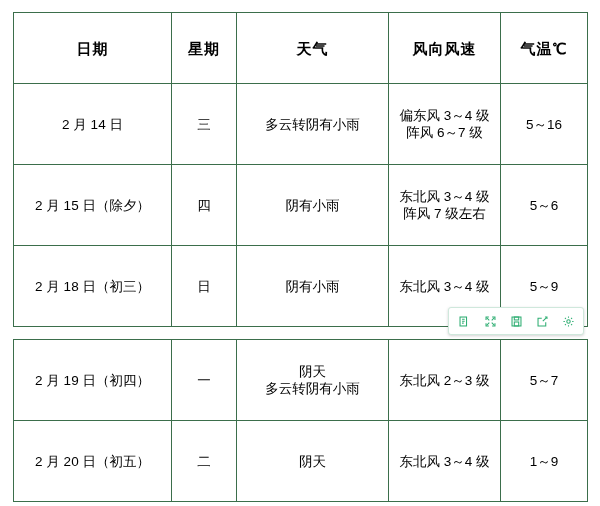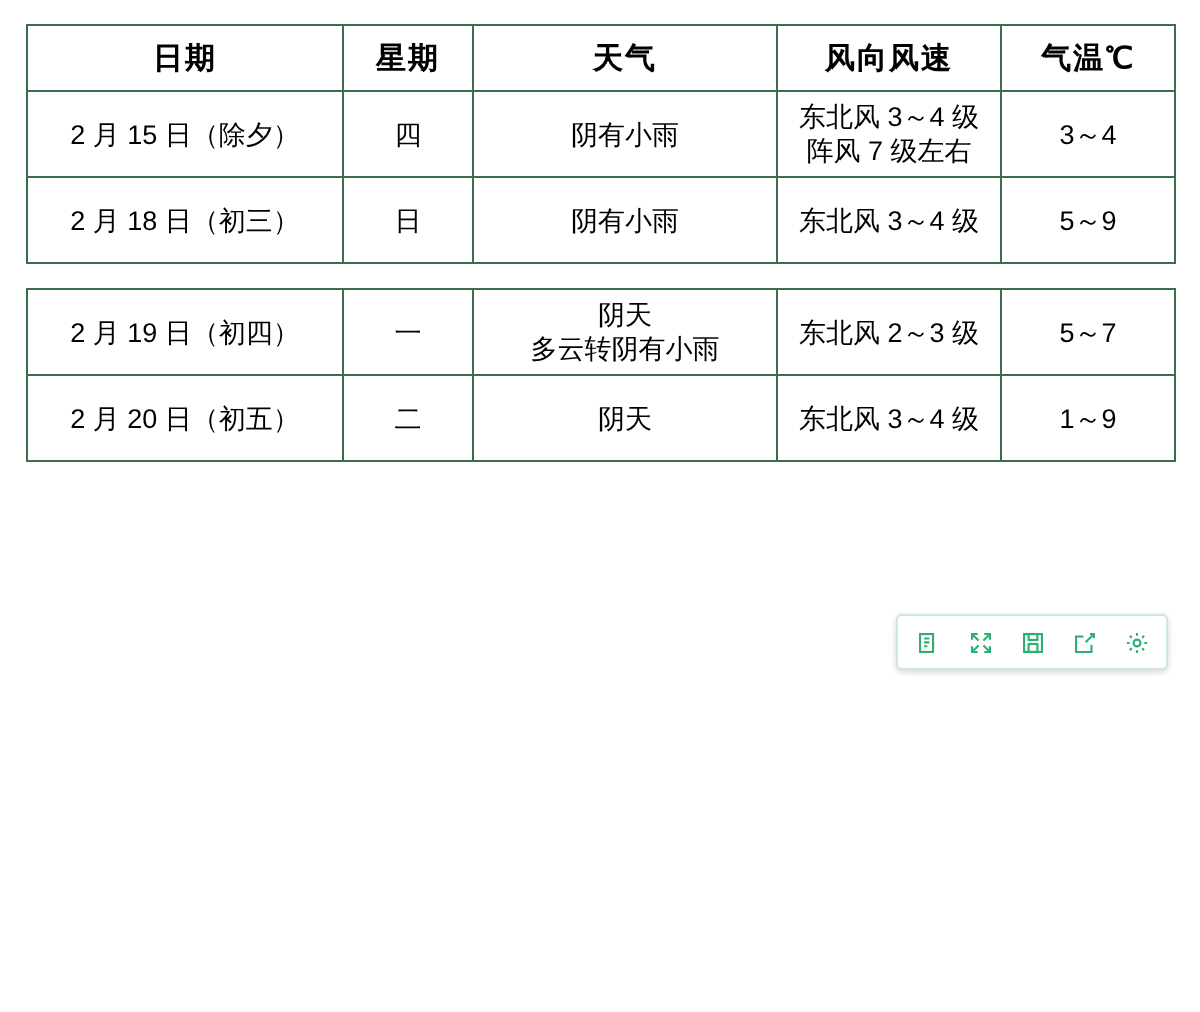--- a/index.html
+++ b/index.html
@@ -34,21 +34,21 @@
   table.wx col.c2 { width: 152px; }
   table.wx col.c3 { width: 112px; }
   table.wx col.c4 { width: 87px; }
 
   table.wx td, table.wx th {
     border: 1px solid #3b6e4b;
     text-align: center;
     vertical-align: middle;
     font-size: 13.5px;
     line-height: 17px;
-    padding: 0 2px;
+    padding: 19px 2px;
     font-weight: normal;
   }
   table.wx thead th {
     font-weight: bold;
     font-size: 15px;
     height: 32px;
     letter-spacing: 1px;
   }
   table.wx tbody td {
     height: 42px;
@@ -103,36 +103,52 @@
       <tr>
         <th>日期</th>
         <th>星期</th>
         <th>天气</th>
         <th>风向风速</th>
         <th>气温℃</th>
       </tr>
     </thead>
     <tbody>
 
+      <tr>
+        <td>2 月 14 日</td>
+        <td>三</td>
+        <td>
+          <span class="cell-lines">
+            <span>多云转阴有小雨</span>
+          </span>
+        </td>
+        <td>
+          <span class="cell-lines">
+            <span>偏东风 3～4 级</span>
+            <span>阵风 6～7 级</span>
+          </span>
+        </td>
+        <td>5～16</td>
+      </tr>
 
       <tr>
         <td>2 月 15 日（除夕）</td>
         <td>四</td>
         <td>
           <span class="cell-lines">
             <span>阴有小雨</span>
           </span>
         </td>
         <td>
           <span class="cell-lines">
             <span>东北风 3～4 级</span>
             <span>阵风 7 级左右</span>
           </span>
         </td>
-        <td>3～4</td>
+        <td>5～6</td>
       </tr>
 
 
 
       <tr>
         <td>2 月 18 日（初三）</td>
         <td>日</td>
         <td>
           <span class="cell-lines">
             <span>阴有小雨</span>

